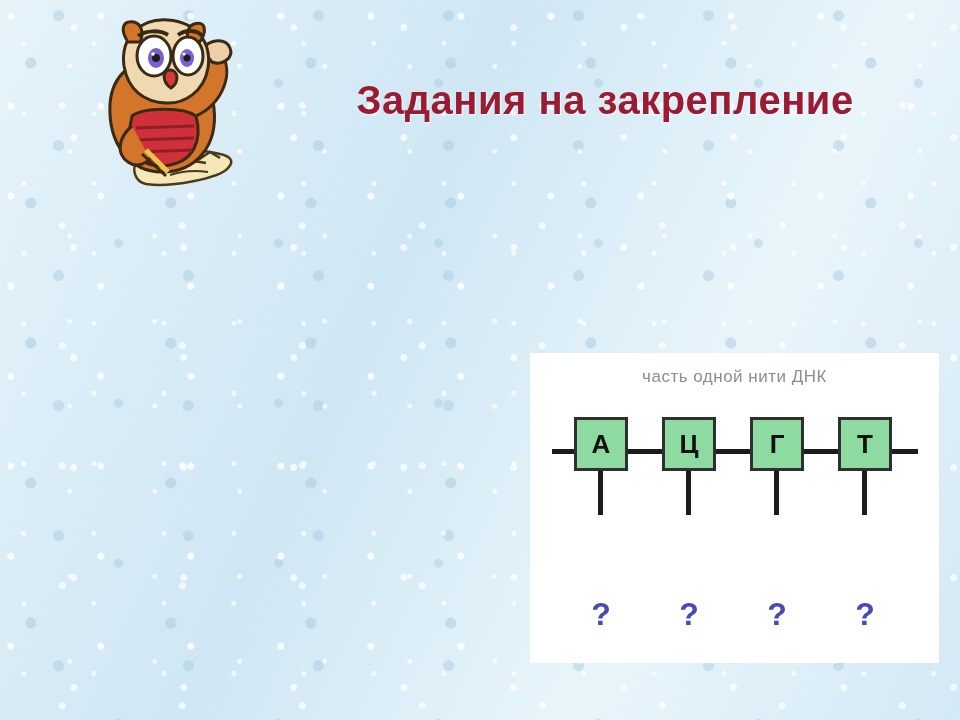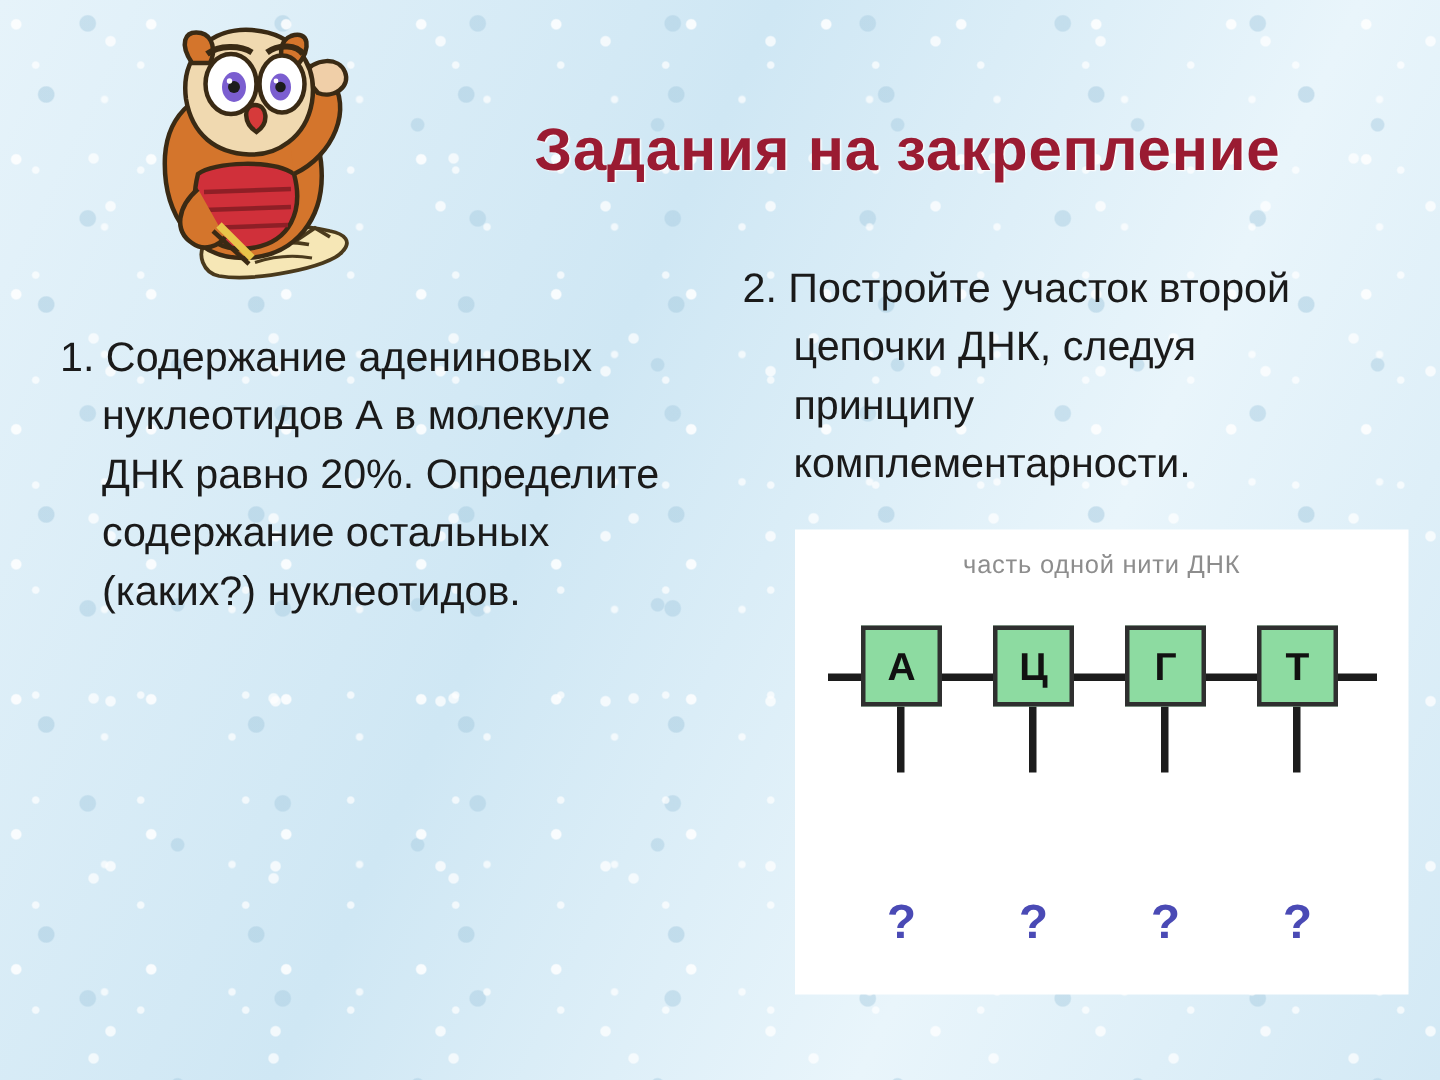--- a/index.html
+++ b/index.html
@@ -224,27 +224,21 @@
 
       <path d="M88 28 C96 22 110 22 118 27" fill="none" stroke="#3a2a14" stroke-width="4"></path>
       <path d="M128 27 C136 21 148 22 152 28" fill="none" stroke="#3a2a14" stroke-width="4"></path>
 
       <path d="M120 62 C128 62 130 74 121 80 C112 74 112 62 120 62 Z" fill="#d63a3a" stroke="#3a2a14" stroke-width="3"></path>
     </svg>
   </div>
 
   <div class="title">Задания на закрепление</div>
 
-  <div class="task-left">
-    <span class="body"><span class="num">1.</span> <span>Содержание адениновых нуклеотидов А в молекуле ДНК равно 20%. Определите содержание остальных (каких?) нуклеотидов.</span></span>
-  </div>
-
-  <div class="task-right">
-    <span class="body"><span class="num">2.</span> <span>Постройте участок второй цепочки ДНК, следуя принципу комплементарности.</span></span>
-  </div>
+
 
   <div class="dna-figure">
     <div class="dna-caption">часть одной нити ДНК</div>
 
     <div class="chain">
       <div class="backbone"></div>
       <div class="base b0">А</div>
       <div class="base b1">Ц</div>
       <div class="base b2">Г</div>
       <div class="base b3">Т</div>

